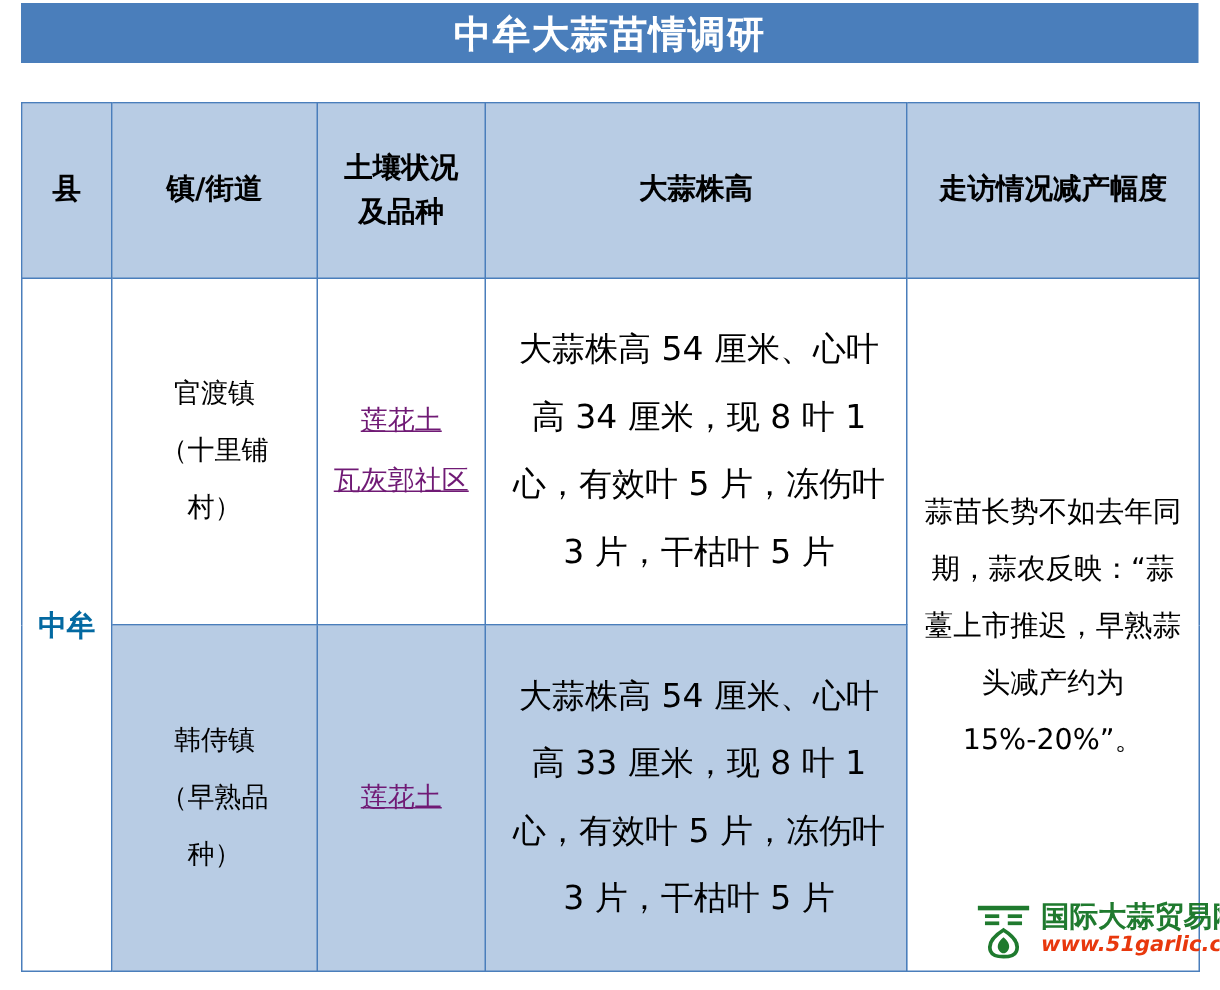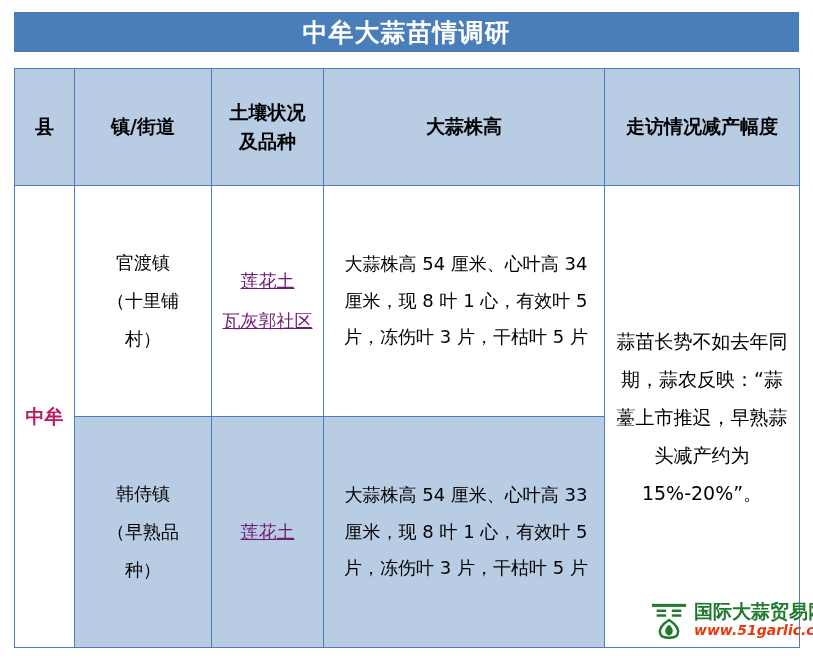--- a/index.html
+++ b/index.html
@@ -19,21 +19,21 @@
     width: 813px;
     height: 660px;
     background: #ffffff;
     box-sizing: border-box;
   }
 
   
   .title-bar {
     position: absolute;
     left: 14px;
-    top: 12px;
+    top: 2px;
     width: 785px;
     height: 40px;
     background: #4a7ebb;
     display: flex;
     align-items: center;
     justify-content: center;
     box-sizing: border-box;
   }
   .title-bar .title-text {
     color: #ffffff;
@@ -79,38 +79,38 @@
     padding: 4px 2px;
   }
   .hdr .hdr-two-line {
     display: block;
   }
 
   
   .cell-county {
     font-size: 19px;
     font-weight: bold;
-    color: #be185d;
+    color: #0369a1;
   }
   .cell-town {
     font-size: 18px;
     color: #000000;
     line-height: 2.1;
     padding: 6px 24px;
   }
   .cell-soil {
     font-size: 18px;
     color: #701a75;
     line-height: 2.25;
     padding: 6px 4px;
     text-decoration: underline;
   }
   .cell-soil .soil-line { display: block; }
   .cell-growth {
-    font-size: 18px;
+    font-size: 22px;
     color: #000000;
     line-height: 2.05;
     text-align: left;
     padding: 8px 10px 8px 14px;
   }
   .cell-loss {
     font-size: 19px;
     color: #000000;
     line-height: 2.0;
     padding: 8px 8px;

